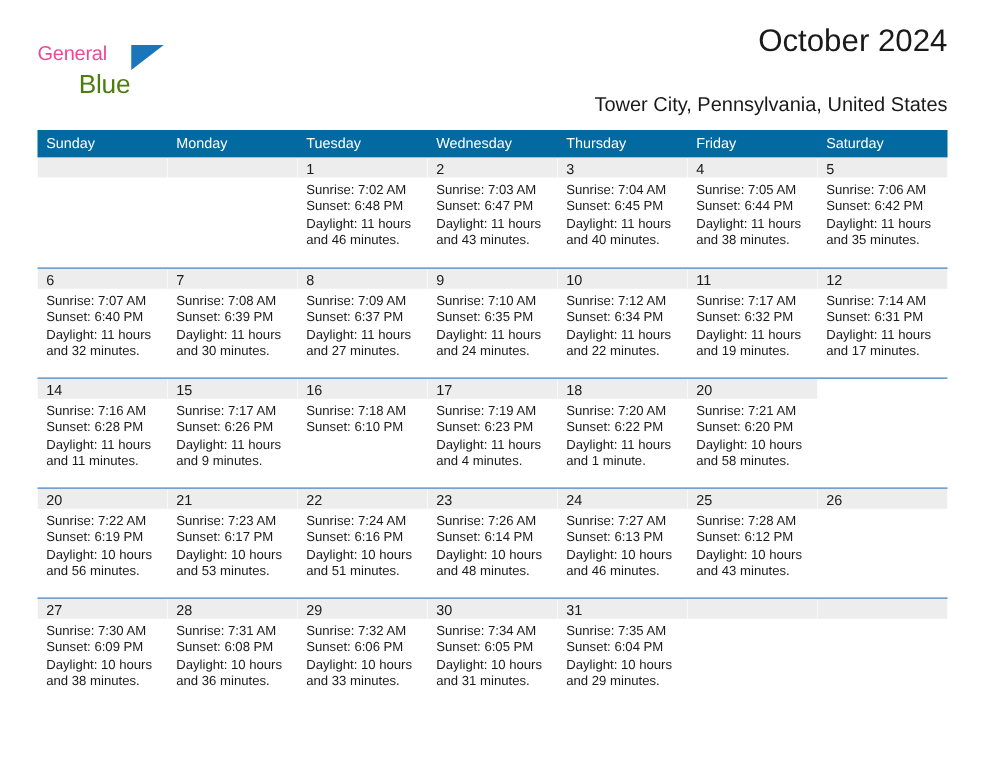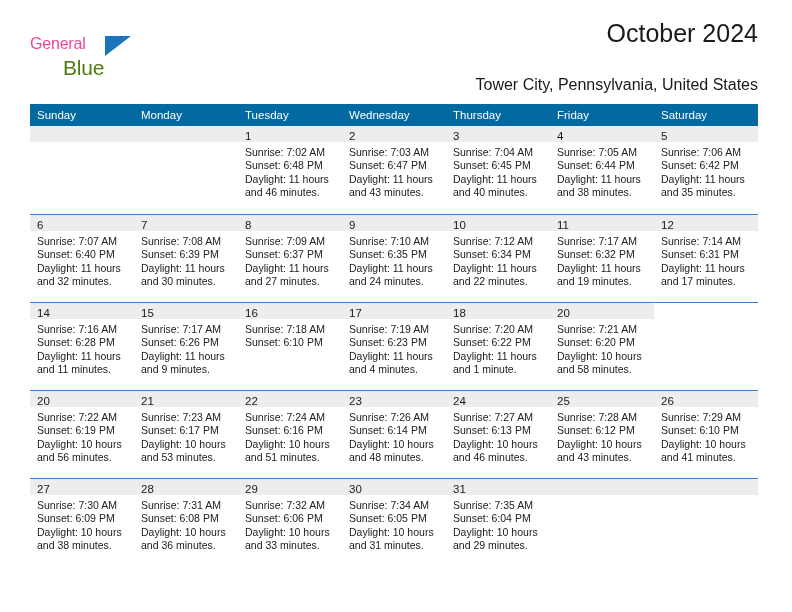--- a/index.html
+++ b/index.html
@@ -394,25 +394,20 @@
           <div class="day">
             <div class="day-num-band"><span class="day-num">25</span></div>
             <div class="day-body">
               <div class="day-line">Sunrise: 7:28 AM</div>
               <div class="day-line">Sunset: 6:12 PM</div>
               <div class="day-daylight">Daylight: 10 hours and 43 minutes.</div>
             </div>
           </div>
           <div class="day">
             <div class="day-num-band"><span class="day-num">26</span></div>
-            <div class="day-body">
-              <div class="day-line">Sunrise: 7:29 AM</div>
-              <div class="day-line">Sunset: 6:10 PM</div>
-              <div class="day-daylight">Daylight: 10 hours and 41 minutes.</div>
-            </div>
           </div>
         </div>
         <div class="week">
           <div class="day">
             <div class="day-num-band"><span class="day-num">27</span></div>
             <div class="day-body">
               <div class="day-line">Sunrise: 7:30 AM</div>
               <div class="day-line">Sunset: 6:09 PM</div>
               <div class="day-daylight">Daylight: 10 hours and 38 minutes.</div>
             </div>

